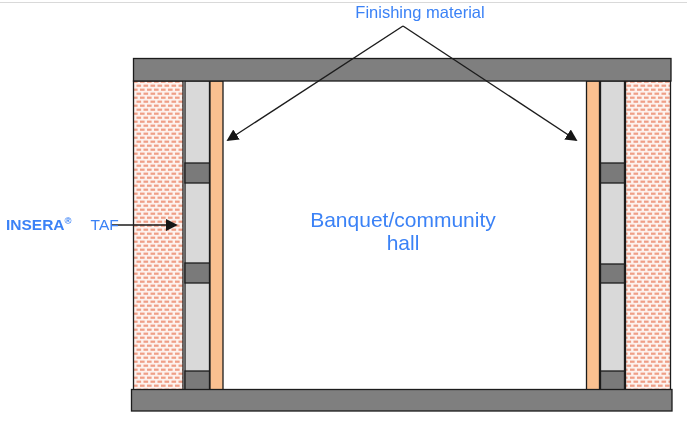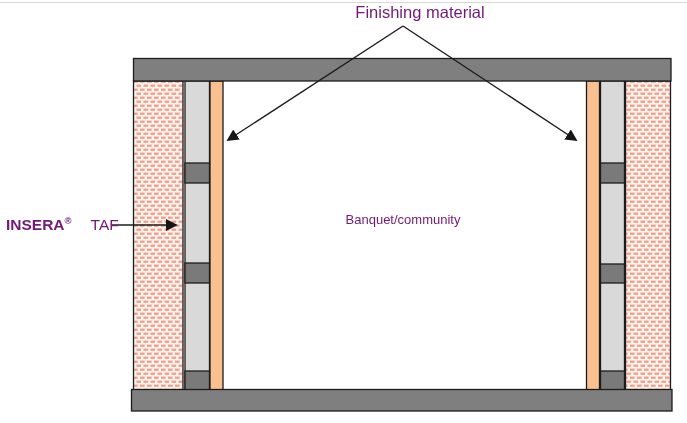--- a/index.html
+++ b/index.html
@@ -4,23 +4,23 @@
 <style>
   html,body{margin:0;padding:0;background:#ffffff;}
   .stage{
     position:relative;width:687px;height:423px;background:#ffffff;overflow:hidden;
     font-family:"Liberation Sans",sans-serif;
   }
   .top-rule{position:absolute;top:2px;left:0;width:687px;height:1px;background:#d9d9d9;}
   svg.diagram{position:absolute;left:0;top:0;}
   svg.diagram .outlined{stroke:#1c1c1c;stroke-width:1.3px;}
   svg.diagram line{stroke:#1c1c1c;stroke-width:1.4px;}
-  .lbl{position:absolute;color:#701a75;}
+  .lbl{position:absolute;color:#3b82f6;}
   .lbl-finishing{left:330px;top:3px;width:180px;text-align:center;font-size:16.5px;}
-  .lbl-hall{left:303px;top:208px;width:200px;text-align:center;font-size:13px;line-height:23px;}
+  .lbl-hall{left:303px;top:208px;width:200px;text-align:center;font-size:21px;line-height:23px;}
   .lbl-insera{left:6px;top:215px;width:110px;font-size:15.5px;white-space:nowrap;}
   .lbl-insera .brand{font-weight:bold;}
   .lbl-insera sup{font-size:9.5px;font-weight:bold;vertical-align:super;}
   .lbl-insera .suffix{font-weight:normal;margin-left:19px;}
 </style>
 </head>
 <body>
 
 <div class="stage">
 
@@ -64,15 +64,16 @@
   </svg>
 
   <div class="lbl lbl-finishing">Finishing material</div>
 
   <div class="lbl lbl-insera">
     <span class="brand">INSERA</span><sup>®</sup><span class="suffix">TAF</span>
   </div>
 
   <div class="lbl lbl-hall">
     <div>Banquet/community</div>
+    <div>hall</div>
   </div>
 
 </div>
 
 </body></html>

